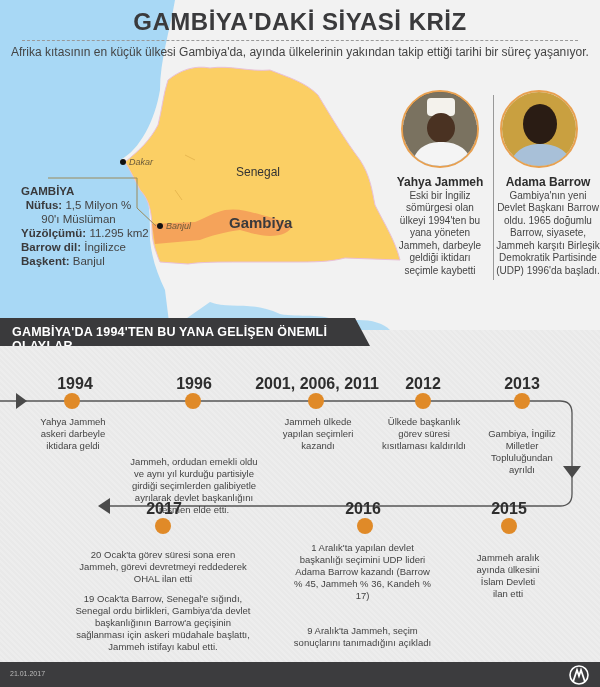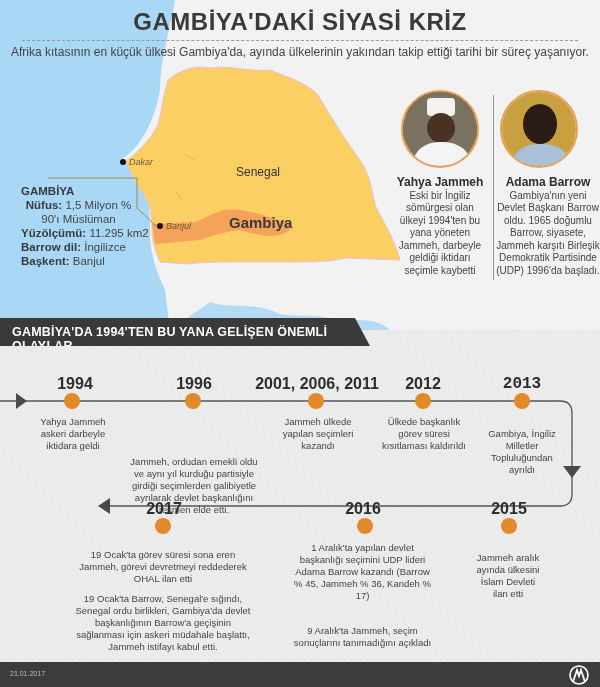--- a/index.html
+++ b/index.html
@@ -108,39 +108,39 @@
   <div class="tl-text" style="left:130px;top:416px;width:128px;margin-top:40px;">Jammeh, ordudan emekli oldu ve aynı yıl kurduğu partisiyle girdiği seçimlerden galibiyetle ayrılarak devlet başkanlığını resmen elde etti.</div>
 
   <div class="tl-year" style="left:254px;top:375px;width:126px;">2001,  2006, 2011</div>
   <div class="tl-dot" style="left:308px;top:393px;"></div>
   <div class="tl-text" style="left:280px;top:416px;width:76px;">Jammeh ülkede yapılan seçimleri kazandı</div>
 
   <div class="tl-year" style="left:363px;top:375px;">2012</div>
   <div class="tl-dot" style="left:415px;top:393px;"></div>
   <div class="tl-text" style="left:378px;top:416px;width:92px;">Ülkede başkanlık görev süresi kısıtlaması kaldırıldı</div>
 
-  <div class="tl-year" style="left:462px;top:375px;font-family:Liberation Mono, monospace;">2013</div>
+  <div class="tl-year" style="left:462px;top:375px;">2013</div>
   <div class="tl-dot" style="left:514px;top:393px;"></div>
   <div class="tl-text" style="left:484px;top:416px;width:76px;margin-top:12px;">Gambiya, İngiliz Milletler Topluluğundan ayrıldı</div>
 
   <div class="tl-year" style="left:449px;top:500px;">2015</div>
   <div class="tl-dot" style="left:501px;top:518px;"></div>
   <div class="tl-text" style="left:474px;top:552px;width:68px;">Jammeh aralık ayında  ülkesini İslam Devleti ilan etti</div>
 
   <div class="tl-year" style="left:303px;top:500px;">2016</div>
   <div class="tl-dot" style="left:357px;top:518px;"></div>
   <div class="tl-text" style="left:290px;top:542px;width:145px;">
     <div>1 Aralık'ta yapılan devlet başkanlığı seçimini UDP lideri Adama Barrow kazandı (Barrow % 45, Jammeh % 36, Kandeh % 17)</div>
     <div style="margin-top:23px;">9 Aralık'ta Jammeh, seçim sonuçlarını tanımadığını açıkladı</div>
   </div>
 
   <div class="tl-year" style="left:104px;top:500px;">2017</div>
   <div class="tl-dot" style="left:155px;top:518px;"></div>
   <div class="tl-text" style="left:74px;top:549px;width:178px;">
-    <div>19 Ocak'ta görev süresi sona eren Jammeh, görevi devretmeyi reddederek OHAL ilan etti</div>
+    <div>20 Ocak'ta görev süresi sona eren Jammeh, görevi devretmeyi reddederek OHAL ilan etti</div>
     <div style="margin-top:8px;">19 Ocak'ta Barrow, Senegal'e sığındı, Senegal ordu birlikleri, Gambiya'da devlet başkanlığının Barrow'a geçişinin sağlanması için askeri müdahale başlattı, Jammeh istifayı kabul etti.</div>
   </div>
 
   <div class="footer">
     <div class="date">21.01.2017</div>
     <svg class="logo" viewBox="0 0 22 22">
       <circle cx="11" cy="11" r="9" fill="none" stroke="#fff" stroke-width="1.6"></circle>
       <path d="M5 18 L9 6 L11 12 L13 6 L17 18" fill="none" stroke="#fff" stroke-width="1.8"></path>
     </svg>
   </div>

